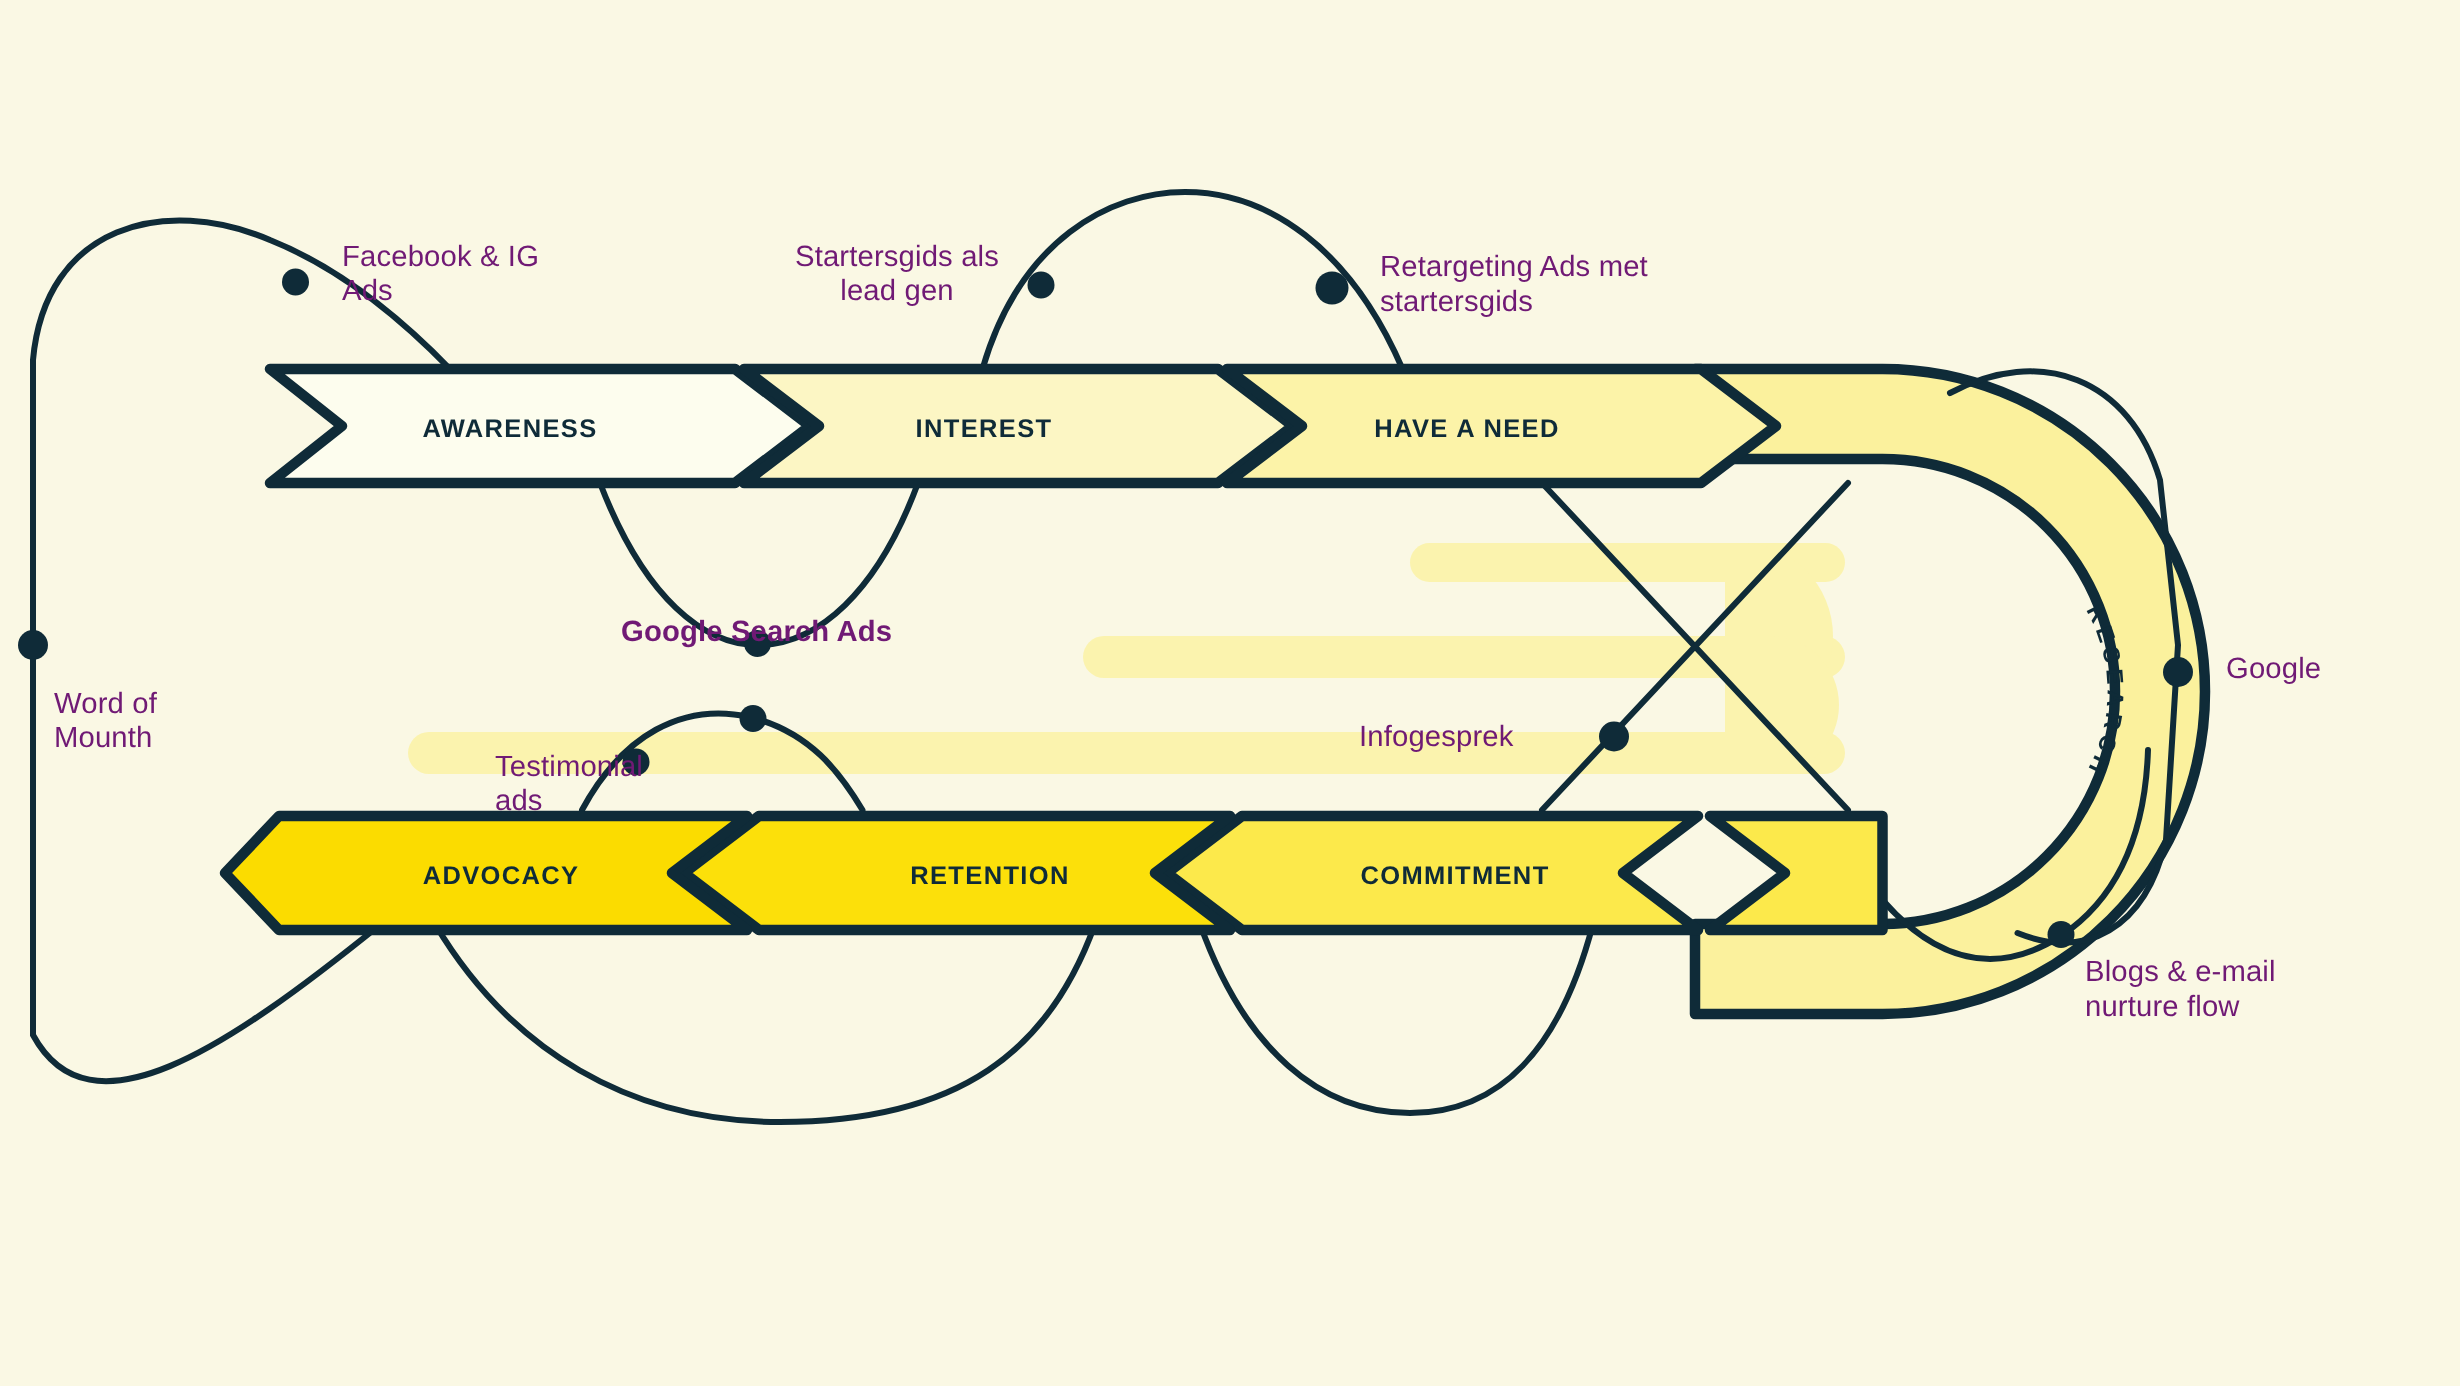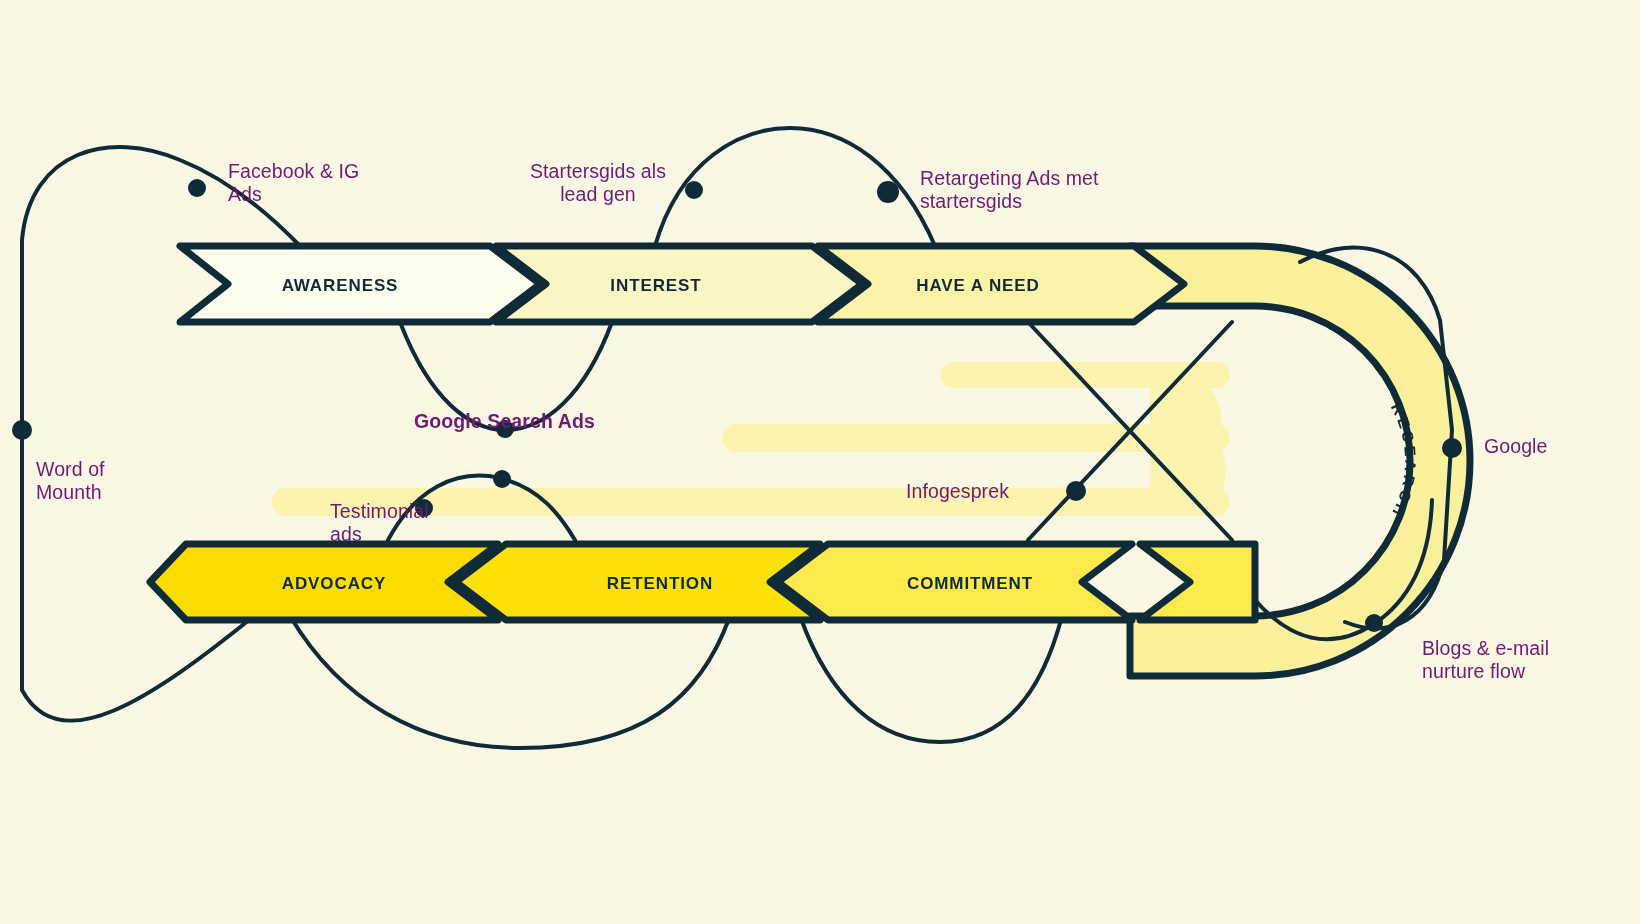--- a/index.html
+++ b/index.html
@@ -137,16 +137,16 @@
 
   <div class="stage-label" style="left:414px;top:410px;font-weight:bold;">Google Search Ads</div>
 
   <div class="stage-label" style="left:330px;top:484px;margin-top:16px;">Testimonial
 ads</div>
 
   <div class="stage-label" style="left:906px;top:480px;">Infogesprek</div>
 
   <div class="stage-label" style="left:1484px;top:435px;">Google</div>
 
-  <div class="stage-label" style="left:1390px;top:637px;margin-left:32px;">Blogs &amp; e-mail
+  <div class="stage-label" style="left:1390px;top:637px;">Blogs &amp; e-mail
 nurture flow</div>
 
 </div>
 
 </body></html>

